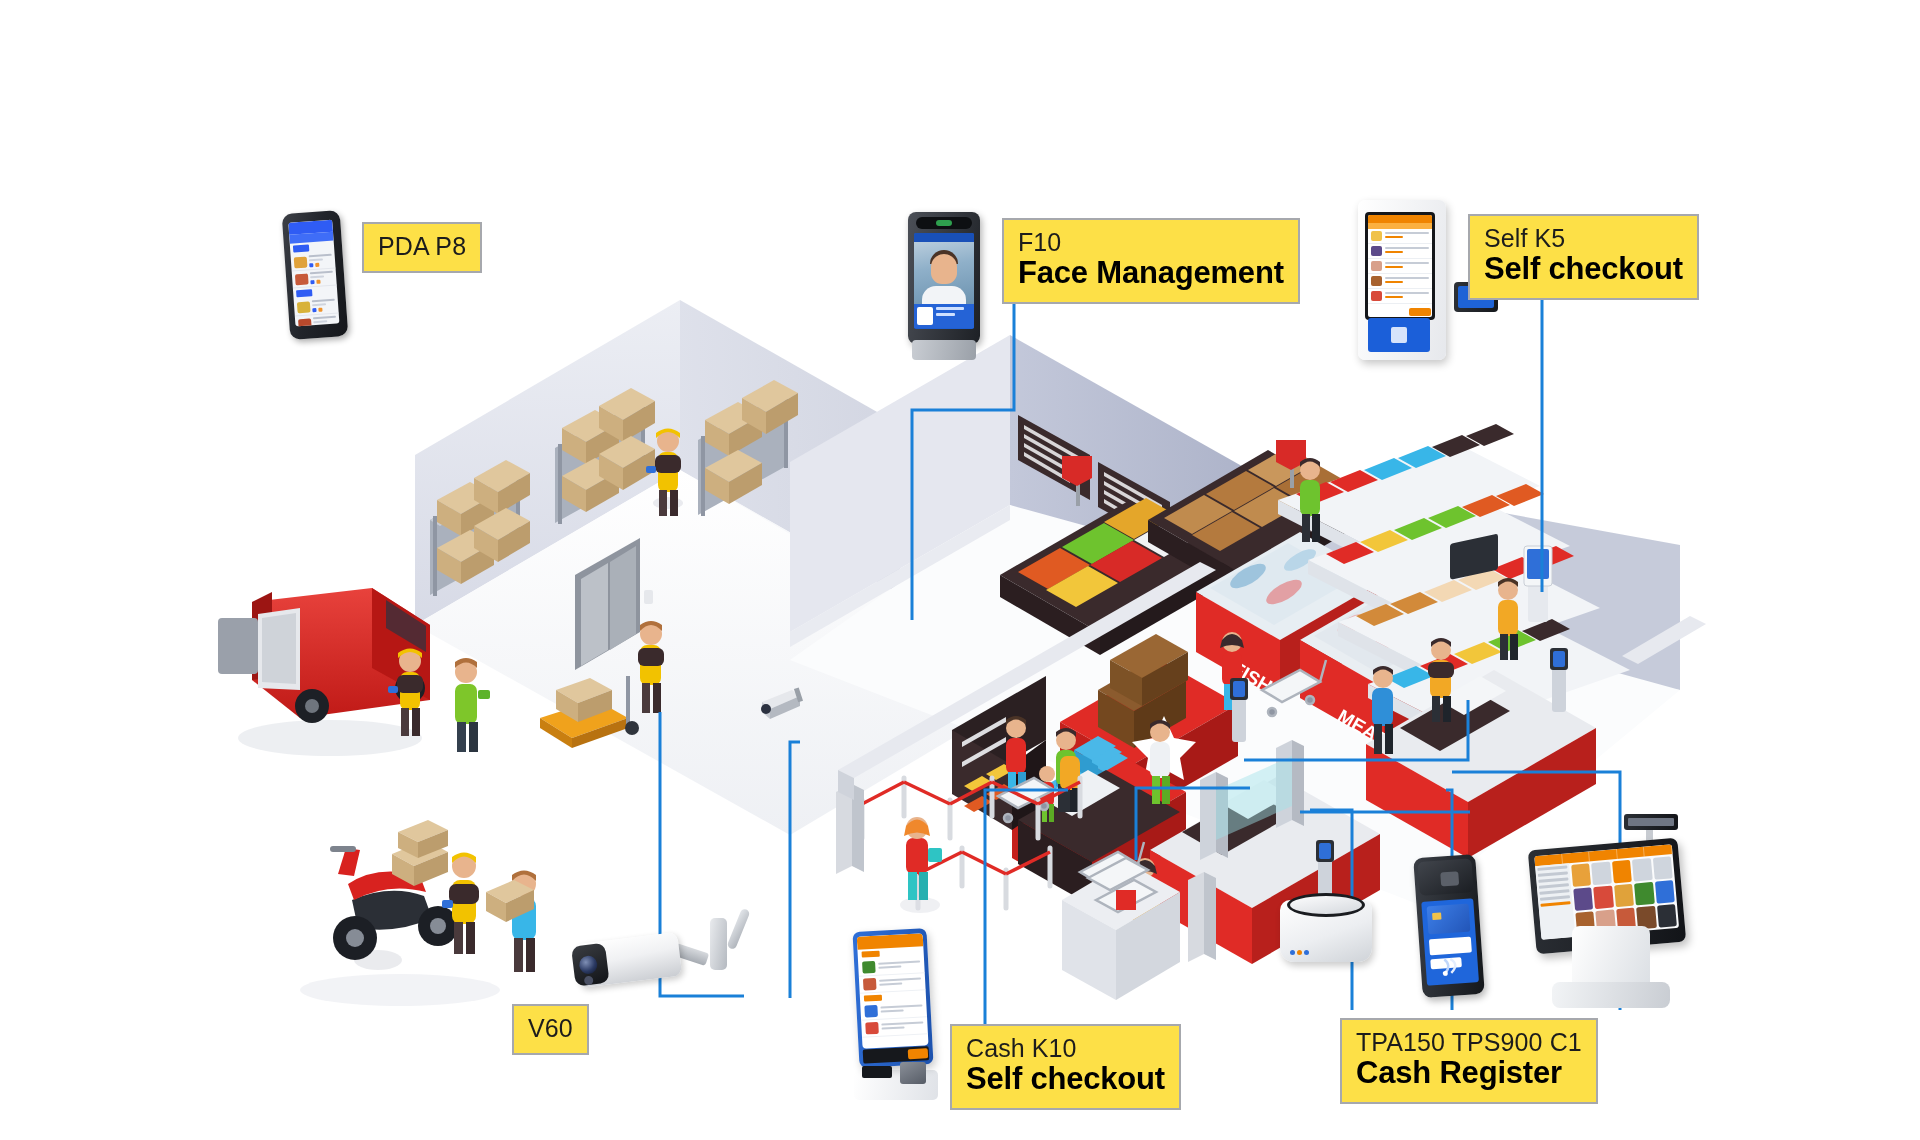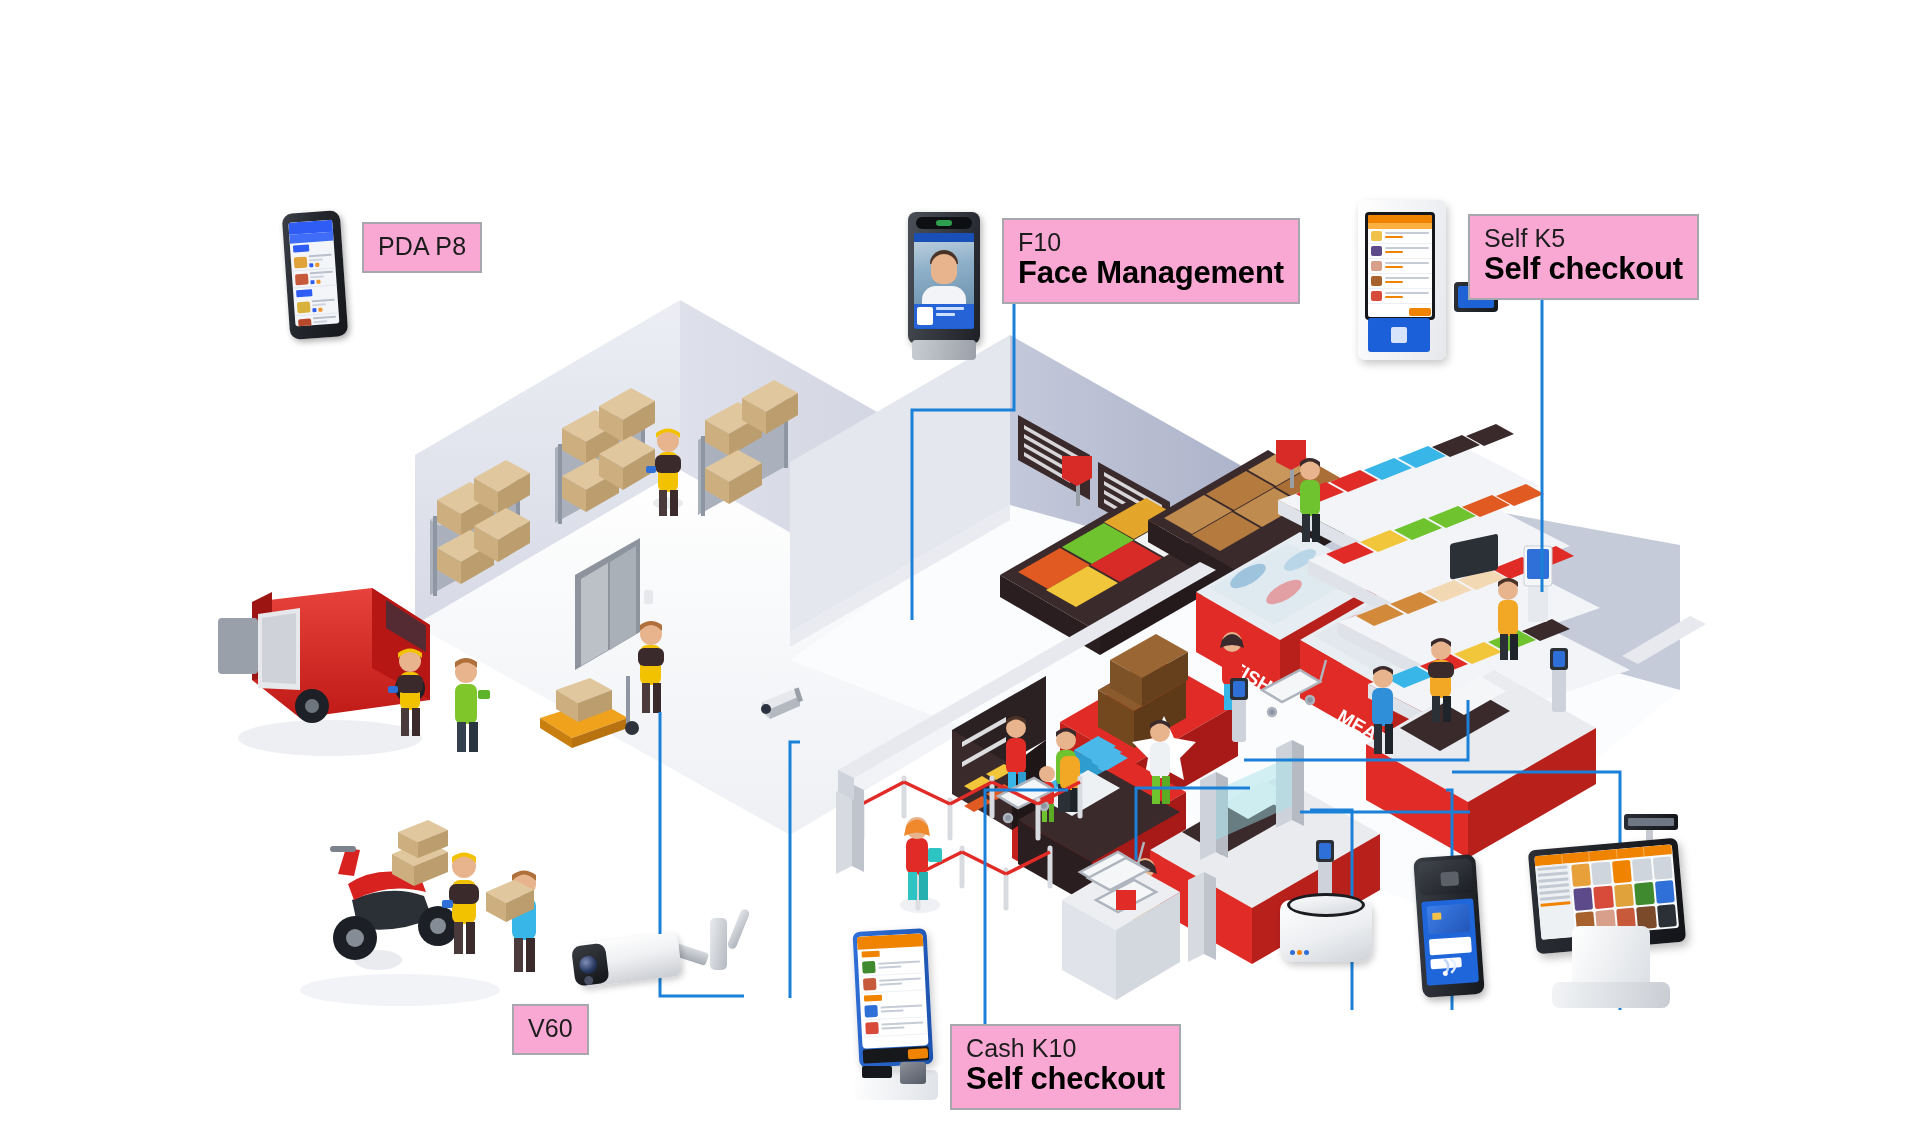--- a/index.html
+++ b/index.html
@@ -8,21 +8,21 @@
 
   #stage { position: absolute; inset: 0; width: 1920px; height: 1140px; }
 
   
   svg.lines { position: absolute; left: 0; top: 0; width: 1920px; height: 1140px; pointer-events: none; }
   svg.lines path { fill: none; stroke: #1a80d8; stroke-width: 3; }
 
   
   .callout {
     position: absolute;
-    background: #f9a8d4;
+    background: #fde047;
     border: 2px solid #a6a8ad;
     padding: 8px 14px 11px 14px;
     white-space: nowrap;
   }
   .callout .code {
     font-size: 25px; color: #1c1c1c; line-height: 1.12;
     letter-spacing: .1px; font-weight: 400;
   }
   .callout .title {
     font-size: 31px; color: #000; font-weight: bold; line-height: 1.12;
@@ -1086,14 +1086,18 @@
 
   <div class="callout" style="left:512px;top:1004px;">
     <div class="code">V60</div>
   </div>
 
   <div class="callout" style="left:950px;top:1024px;">
     <div class="code">Cash K10</div>
     <div class="title">Self checkout</div>
   </div>
 
+  <div class="callout" style="left:1340px;top:1018px;">
+    <div class="code">TPA150  TPS900  C1</div>
+    <div class="title">Cash Register</div>
+  </div>
 
 </div>
 
 </body></html>

